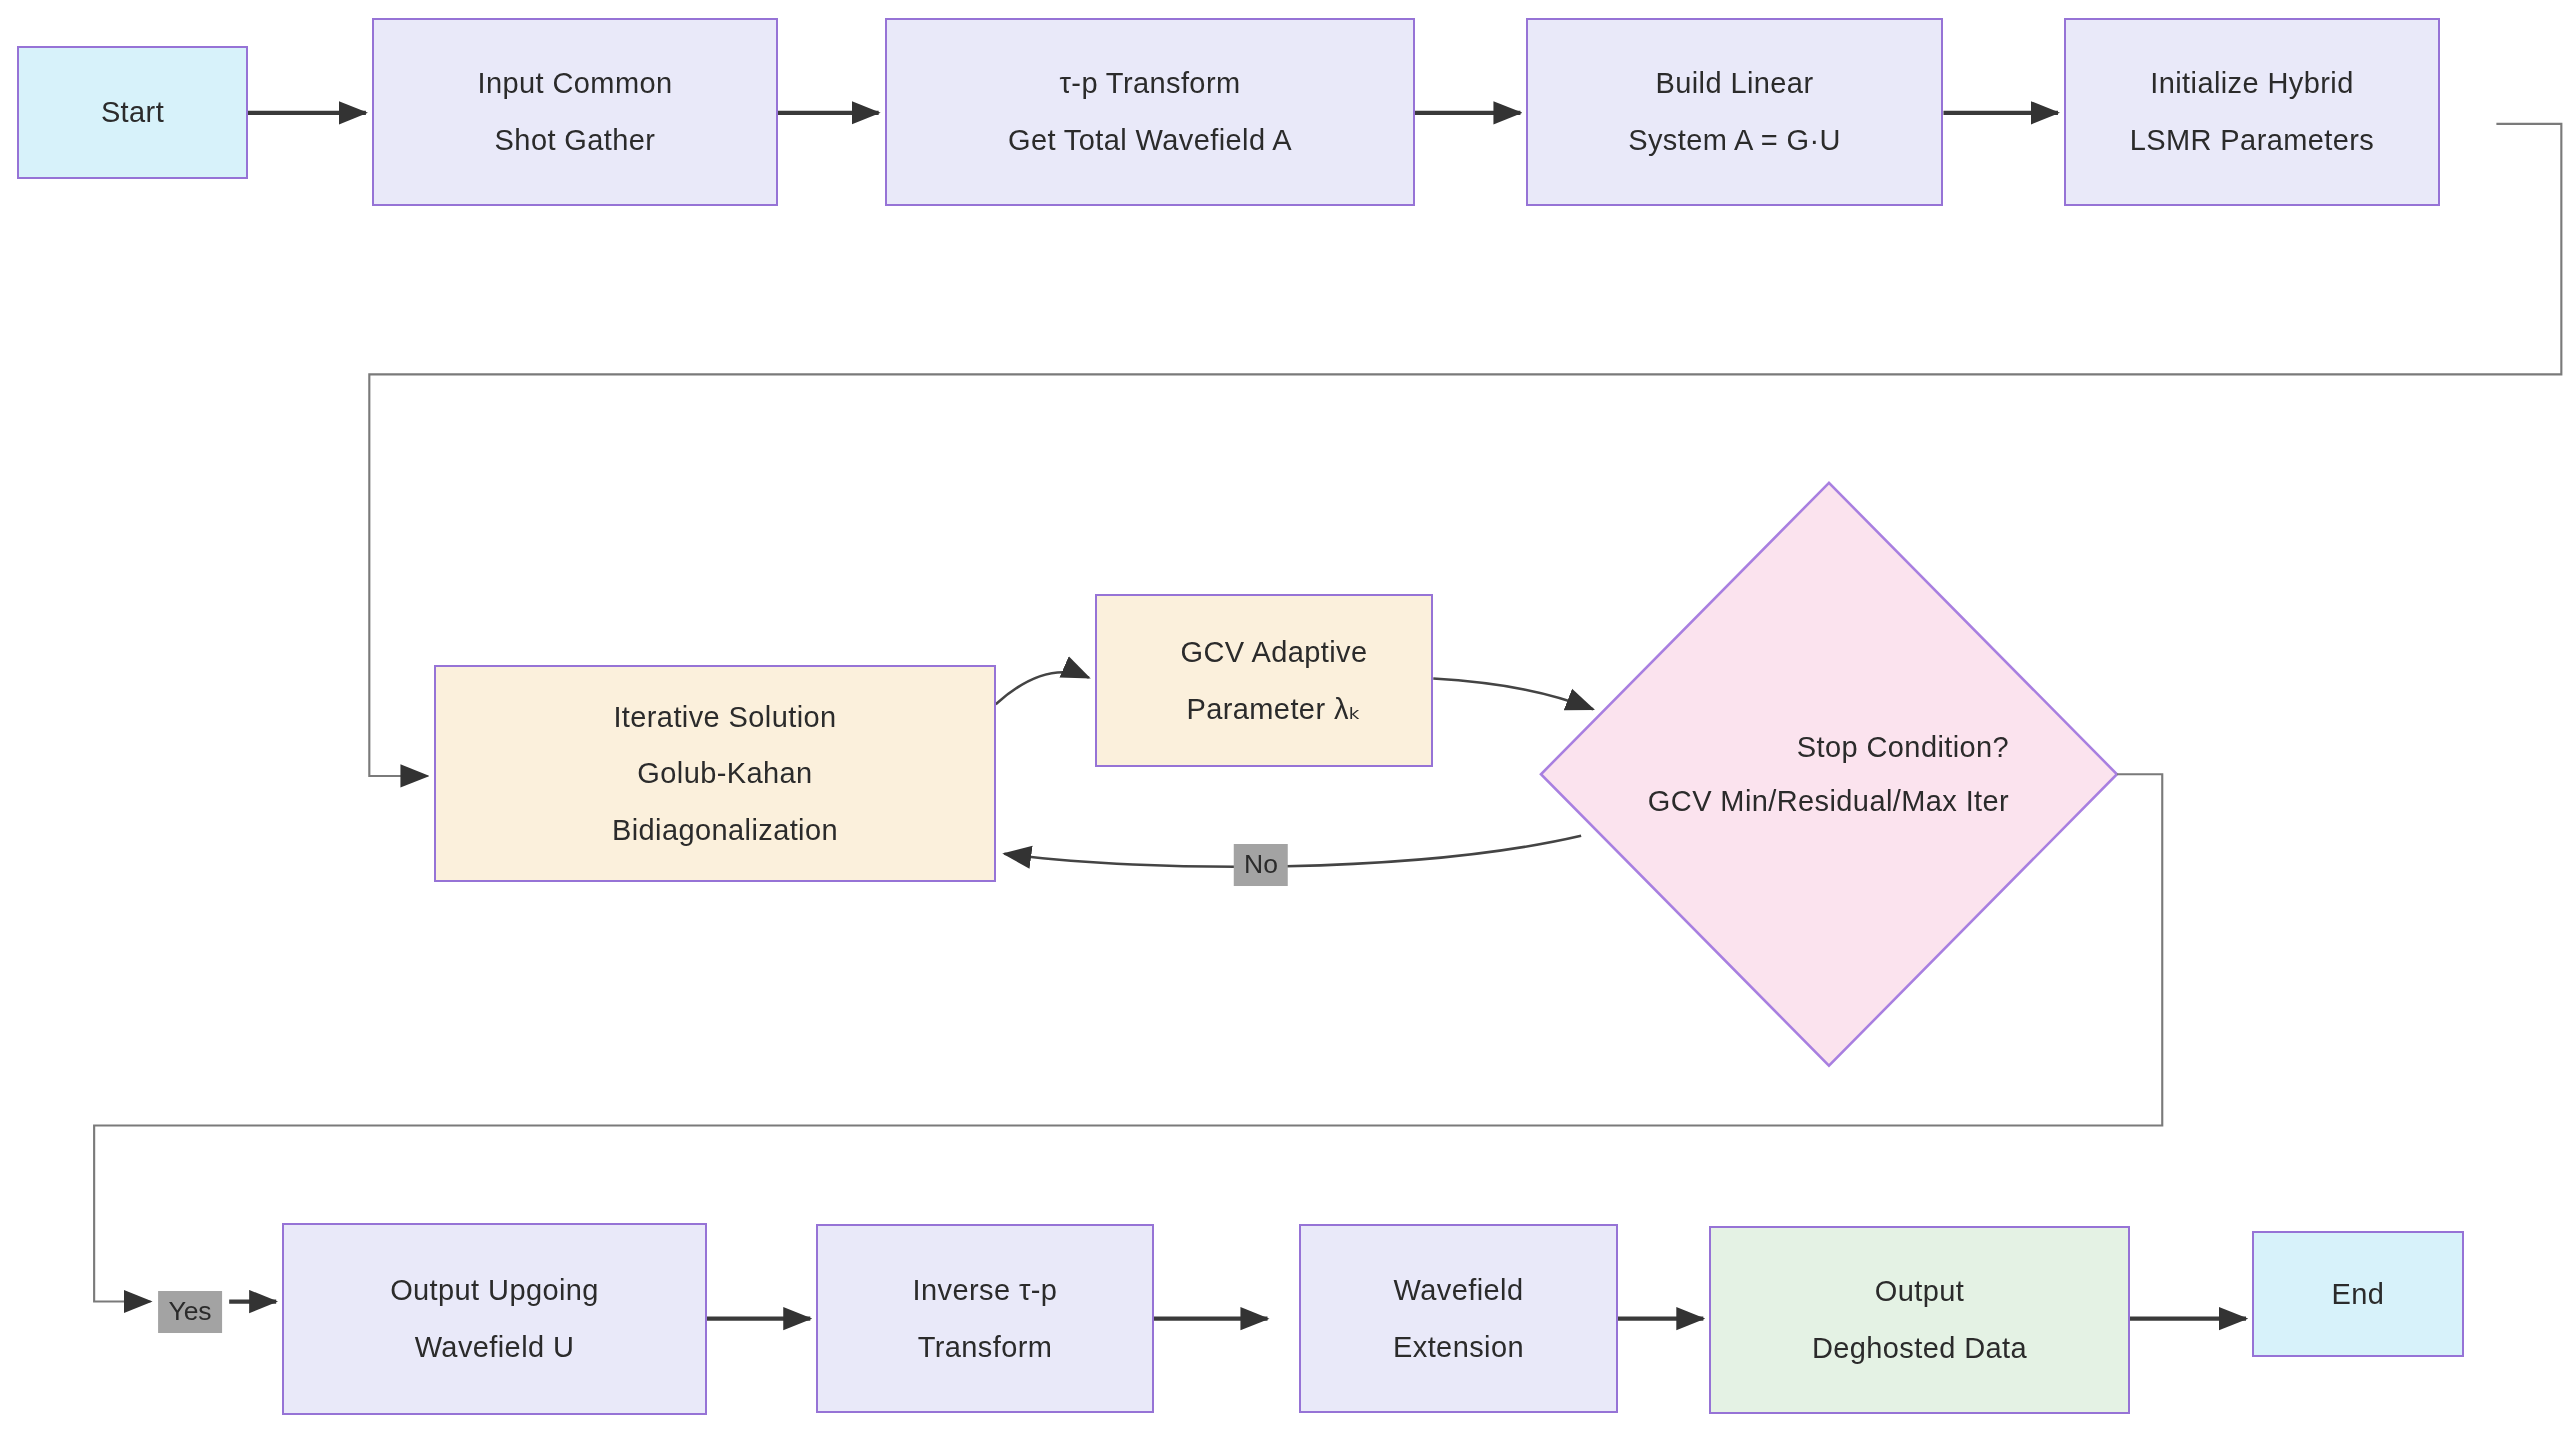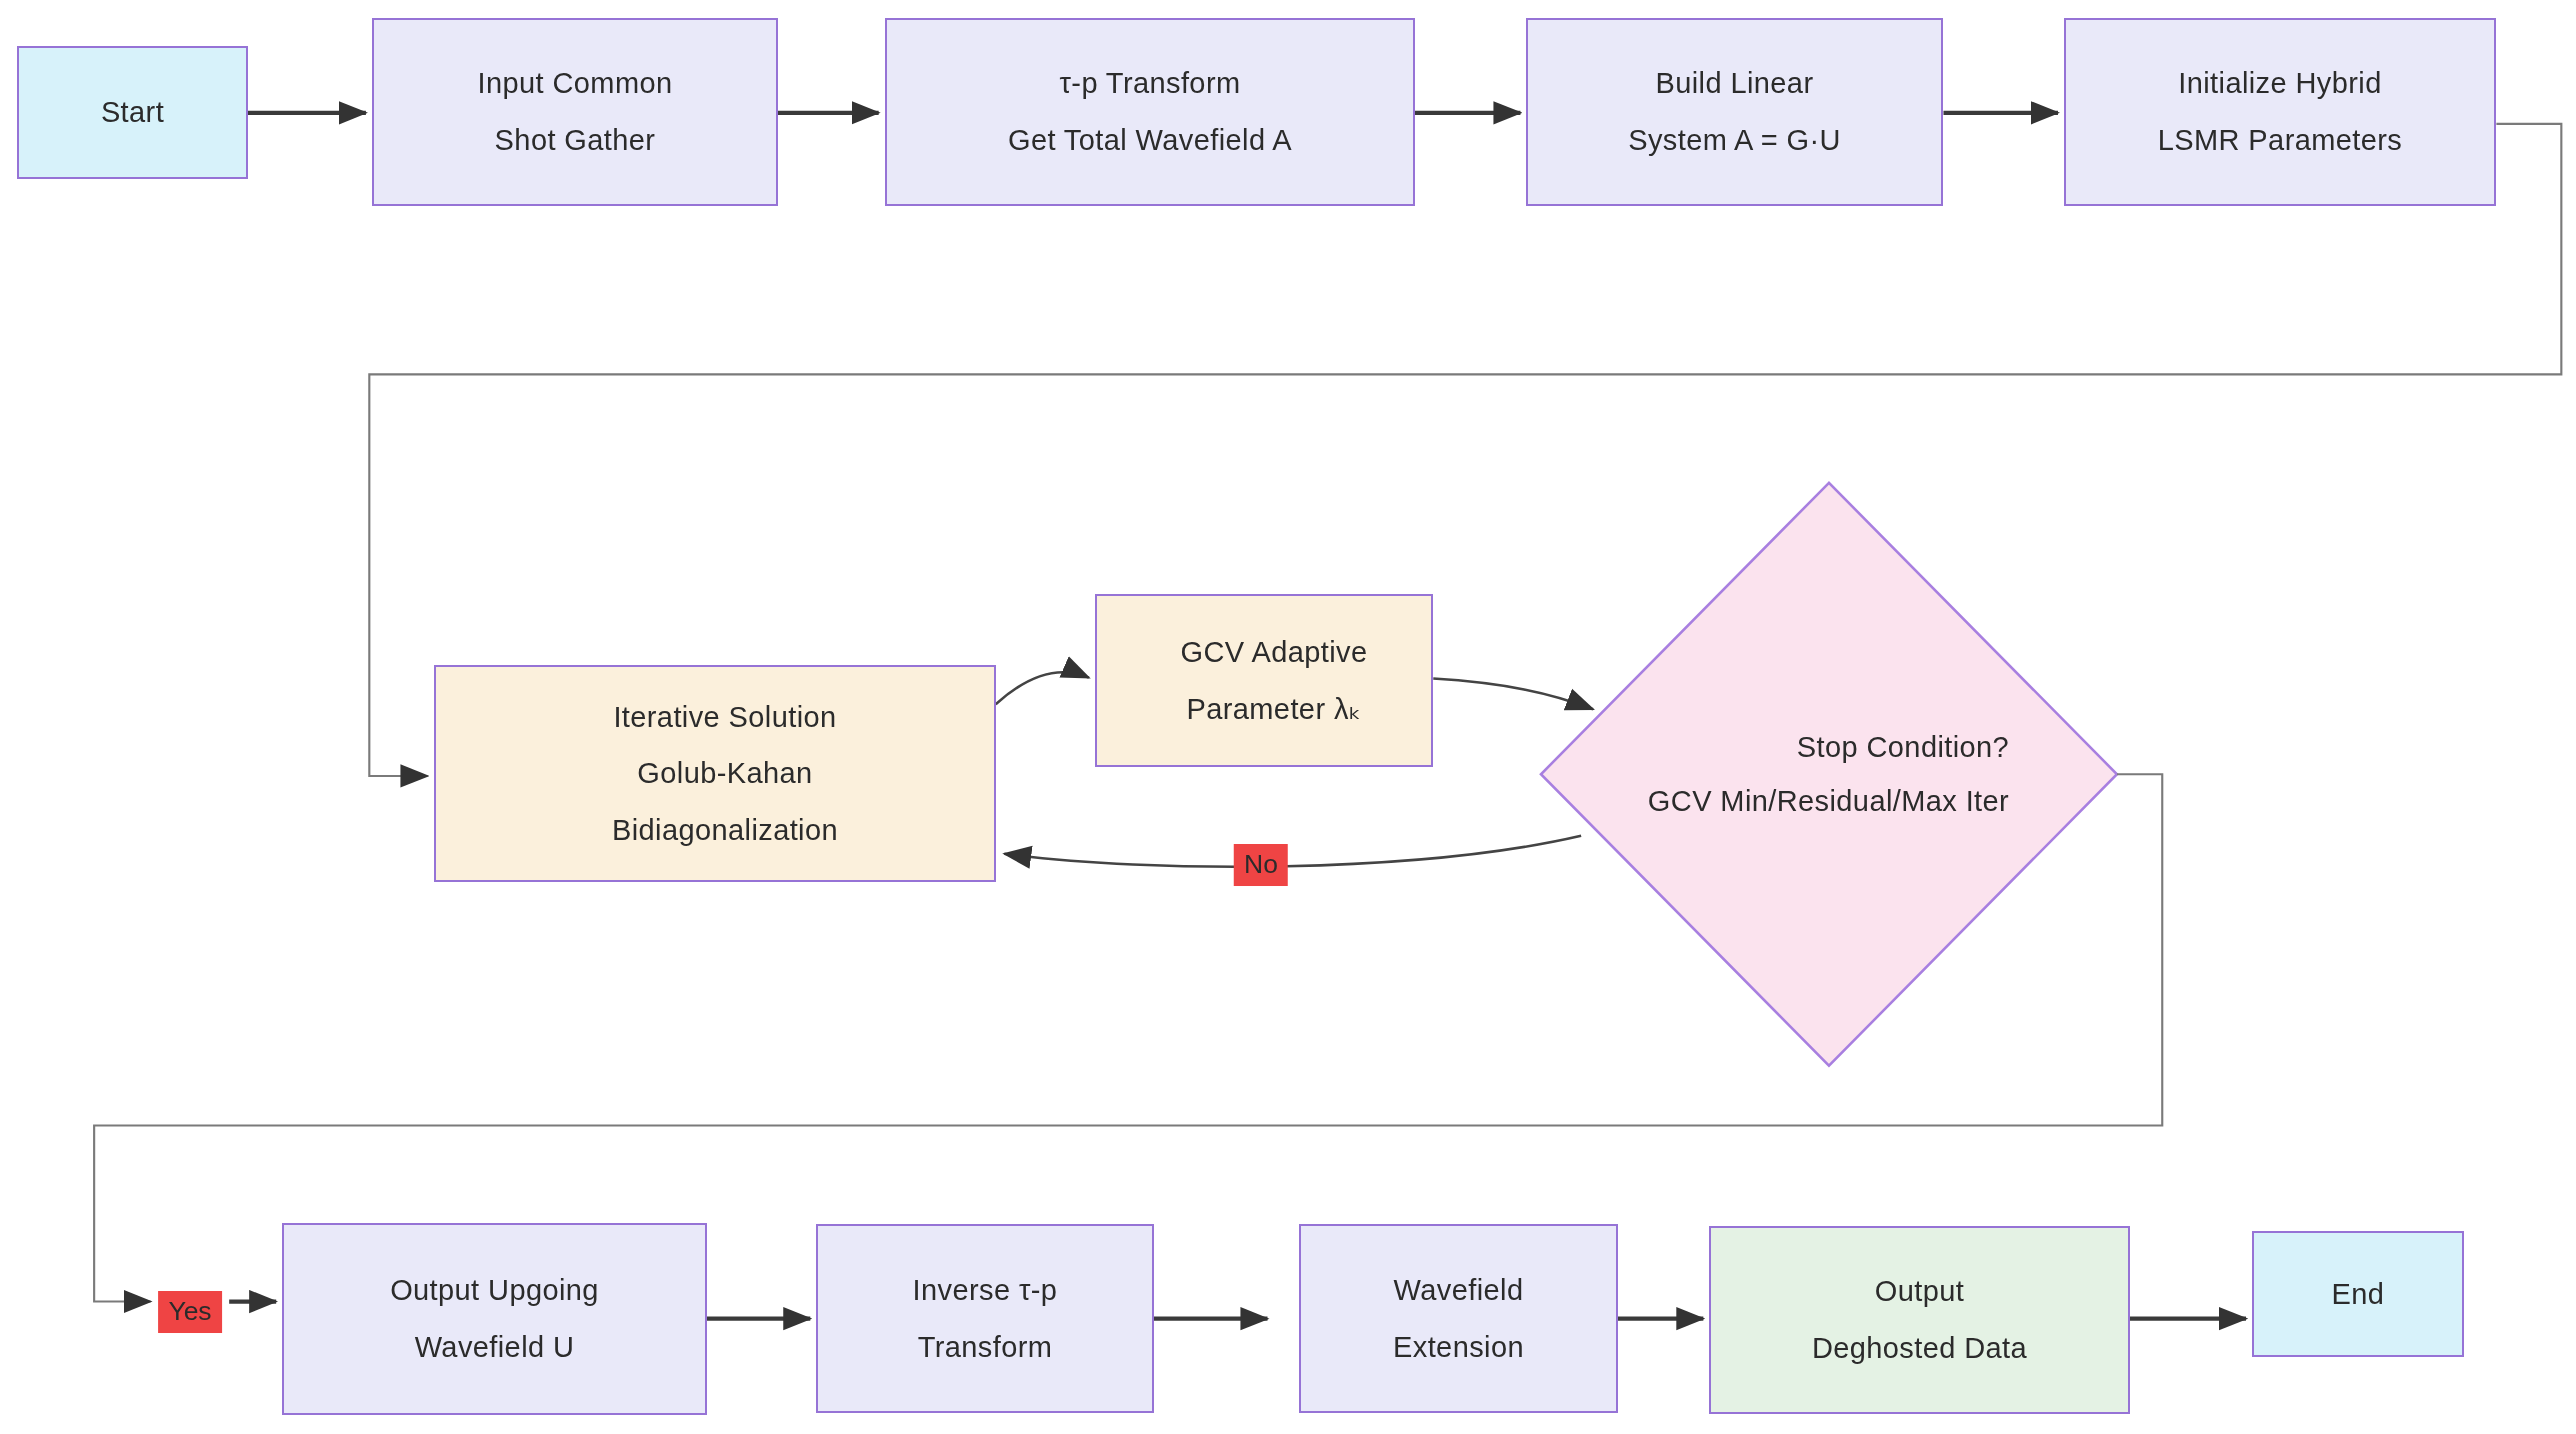--- a/index.html
+++ b/index.html
@@ -25,21 +25,21 @@
   .fill-peach { background:#fbf0dc;padding-left:20px; }
   .fill-green { background:#e4f2e4; }
   .diamond-label {
     position:absolute; left:1538px; top:667px; width:581px; height:215px;
     display:flex; align-items:center; justify-content:center;
     text-align:right; white-space:pre-line;
     font-size:29px; line-height:1.85; letter-spacing:0.4px;
   }
   .edge-label {
     position:absolute; transform:translate(-50%,-50%);
-    background:#ef4444; color:#2b2b2b;
+    background:#a3a3a3; color:#2b2b2b;
     font-size:26.5px; line-height:1.2; padding:5.1px 10.3px;
   }
 </style>
 </head>
 <body>
 
 <div class="canvas">
 
   <svg class="edges" viewBox="0 0 3014 1678" xmlns="http://www.w3.org/2000/svg">
     <defs>
@@ -76,21 +76,21 @@
 
   <div class="node fill-lav" style="left:372px; top:18px; width:406px; height:188px;">Input Common
 Shot Gather</div>
 
   <div class="node fill-lav" style="left:885px; top:18px; width:530px; height:188px;">τ-p Transform
 Get Total Wavefield A</div>
 
   <div class="node fill-lav" style="left:1526px; top:18px; width:417px; height:188px;">Build Linear
 System A = G·U</div>
 
-  <div class="node fill-lav" style="left:2064px; top:18px; width:432px; height:188px;">Initialize Hybrid
+  <div class="node fill-lav" style="left:2064px; top:18px; width:376px; height:188px;">Initialize Hybrid
 LSMR Parameters</div>
 
   <div class="node fill-peach" style="left:434px; top:665px; width:562px; height:217px;">Iterative Solution
 Golub-Kahan
 Bidiagonalization</div>
 
   <div class="node fill-peach" style="left:1095px; top:594px; width:338px; height:173px;">GCV Adaptive
 Parameter λₖ</div>
 
   <div class="diamond-label">Stop Condition?

